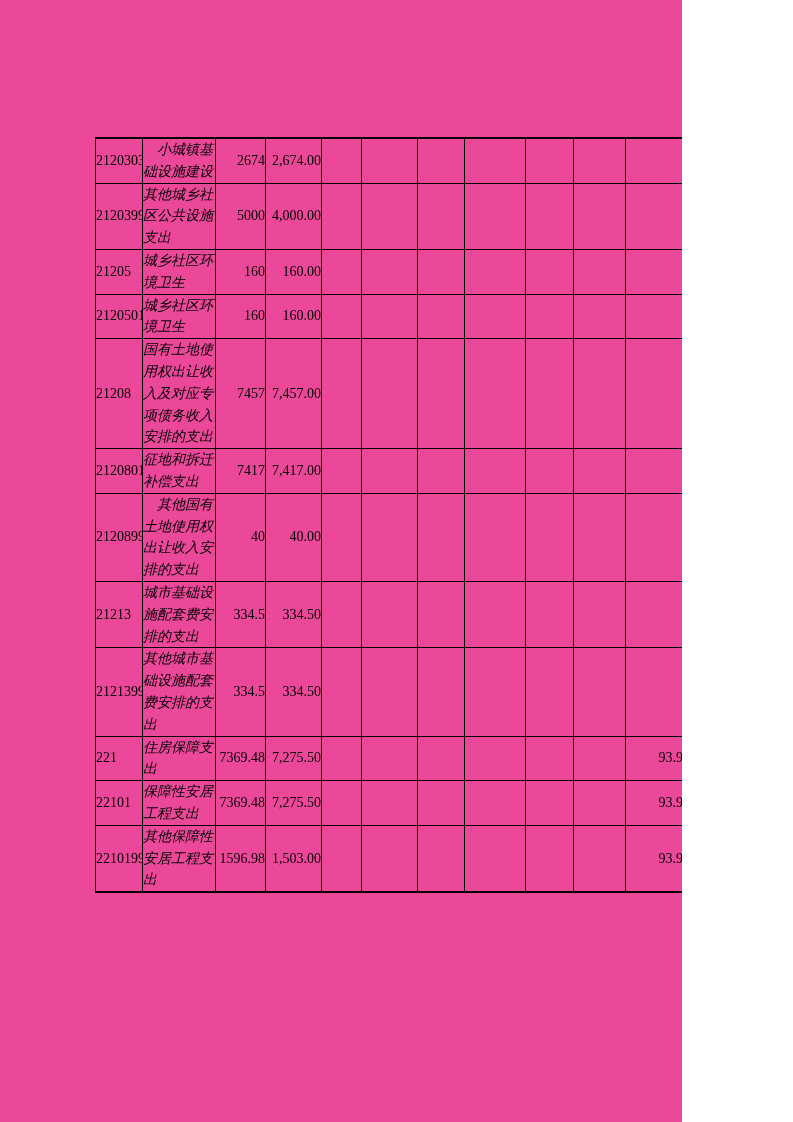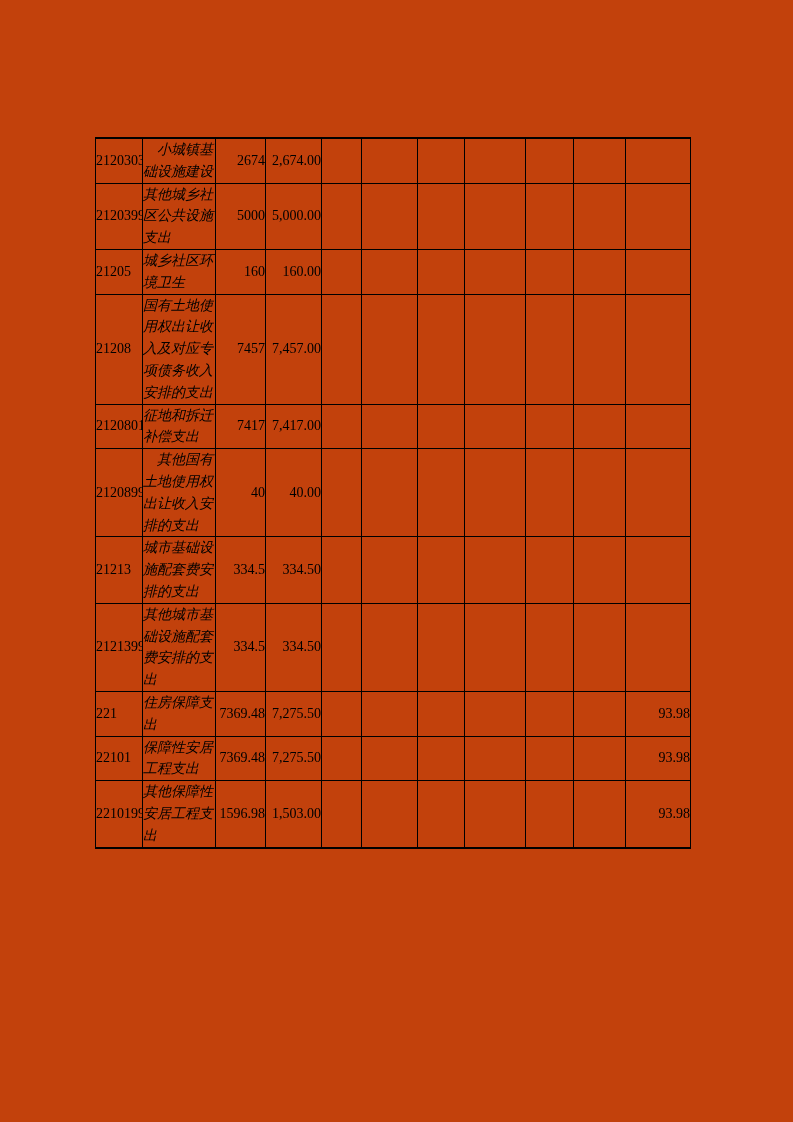--- a/index.html
+++ b/index.html
@@ -2,23 +2,23 @@
 <html><head>
 <meta charset="utf-8">
 <style>
   html, body {
     margin: 0;
     padding: 0;
     background: #ffffff;
   }
   .sheet {
     position: relative;
-    width: 793px;
+    width: 682px;
     height: 1122px;
-    background: #c2410c;
+    background: #ec4899;
     overflow: hidden;
     font-family: "Liberation Serif", "DejaVu Serif", serif;
     color: #000000;
   }
   table.budget {
     position: absolute;
     left: 95px;
     top: 137px;
     width: 595px;
     table-layout: fixed;
@@ -84,21 +84,21 @@
           <td class="c-empty"></td>
           <td class="c-empty"></td>
           <td class="c-empty"></td>
           <td class="c-empty"></td>
           <td class="c-num"></td>
         </tr>
         <tr style="height: 65.4px;">
           <td class="c-code">2120399</td>
           <td class="c-name">其他城乡社区公共设施支出</td>
           <td class="c-num">5000</td>
-          <td class="c-num">5,000.00</td>
+          <td class="c-num">4,000.00</td>
           <td class="c-empty"></td>
           <td class="c-empty"></td>
           <td class="c-empty"></td>
           <td class="c-empty"></td>
           <td class="c-empty"></td>
           <td class="c-empty"></td>
           <td class="c-num"></td>
         </tr>
         <tr style="height: 43.6px; margin-left: 44px;">
           <td class="c-code">21205</td>
@@ -106,20 +106,33 @@
           <td class="c-num">160</td>
           <td class="c-num">160.00</td>
           <td class="c-empty"></td>
           <td class="c-empty"></td>
           <td class="c-empty"></td>
           <td class="c-empty"></td>
           <td class="c-empty"></td>
           <td class="c-empty"></td>
           <td class="c-num"></td>
         </tr>
+        <tr style="height: 43.6px;">
+          <td class="c-code">2120501</td>
+          <td class="c-name">城乡社区环境卫生</td>
+          <td class="c-num">160</td>
+          <td class="c-num">160.00</td>
+          <td class="c-empty"></td>
+          <td class="c-empty"></td>
+          <td class="c-empty"></td>
+          <td class="c-empty"></td>
+          <td class="c-empty"></td>
+          <td class="c-empty"></td>
+          <td class="c-num"></td>
+        </tr>
         <tr style="height: 109px;">
           <td class="c-code">21208</td>
           <td class="c-name">国有土地使用权出让收入及对应专项债务收入安排的支出</td>
           <td class="c-num">7457</td>
           <td class="c-num">7,457.00</td>
           <td class="c-empty"></td>
           <td class="c-empty"></td>
           <td class="c-empty"></td>
           <td class="c-empty"></td>
           <td class="c-empty"></td>

